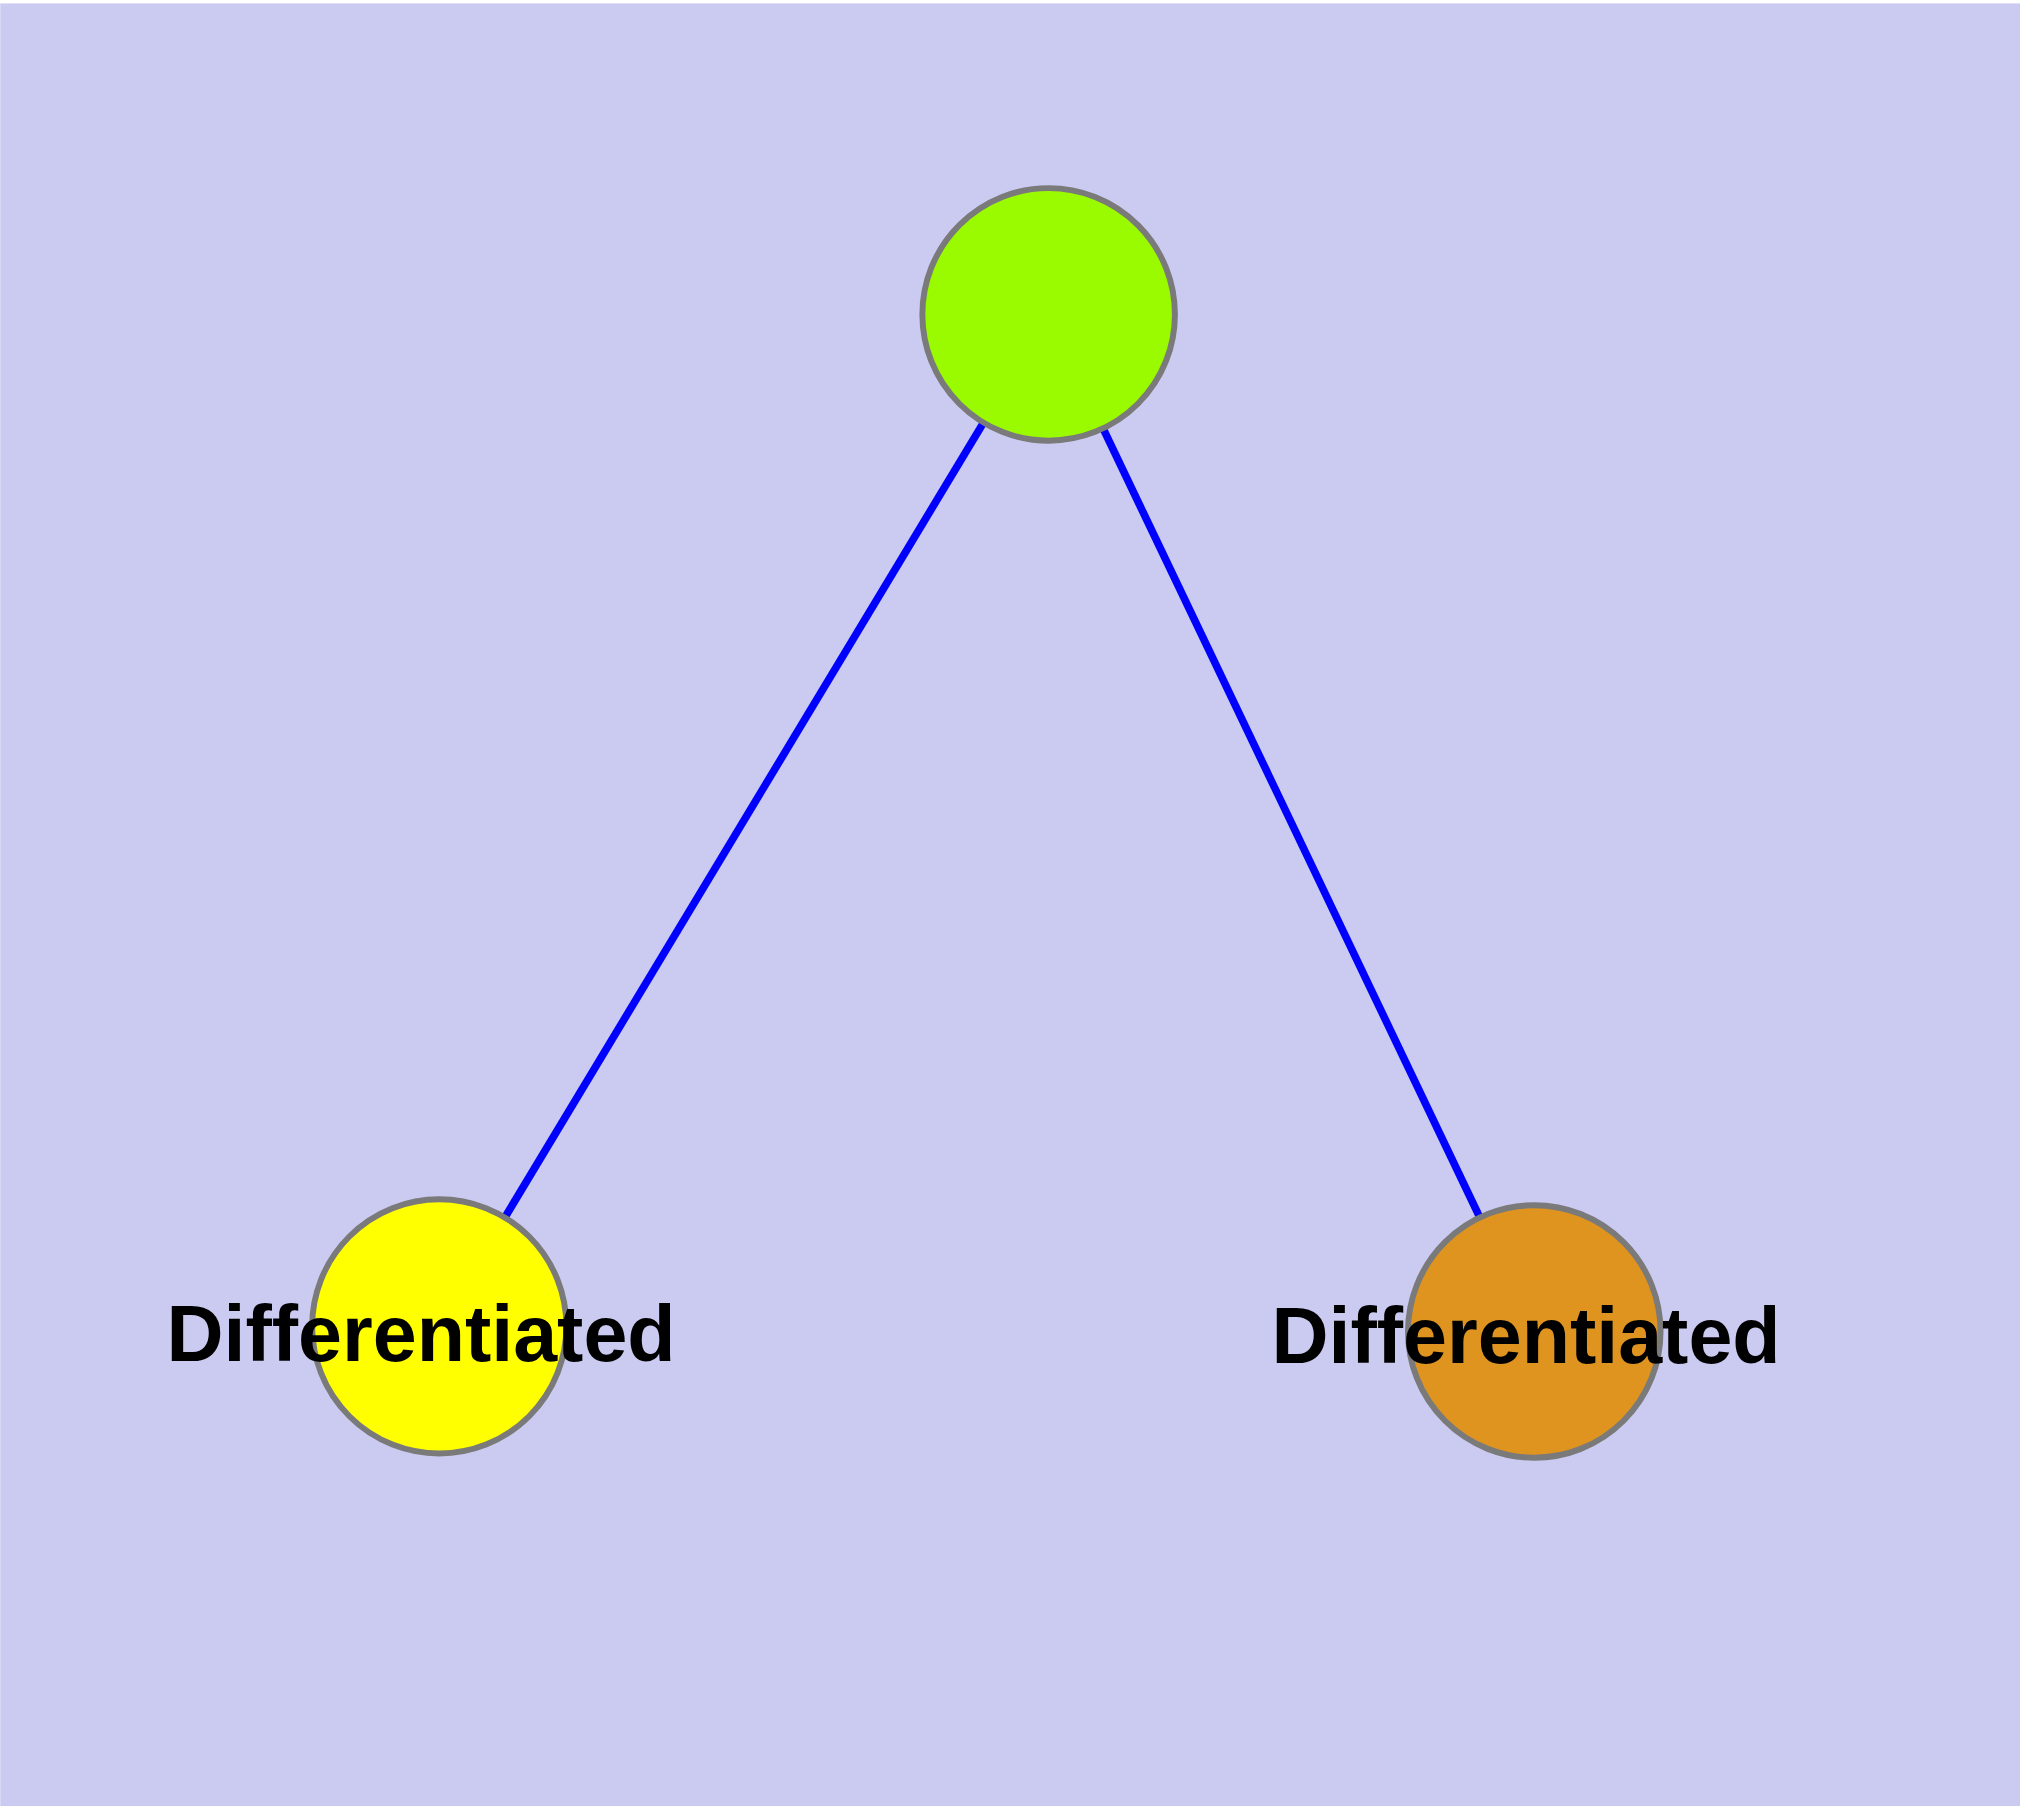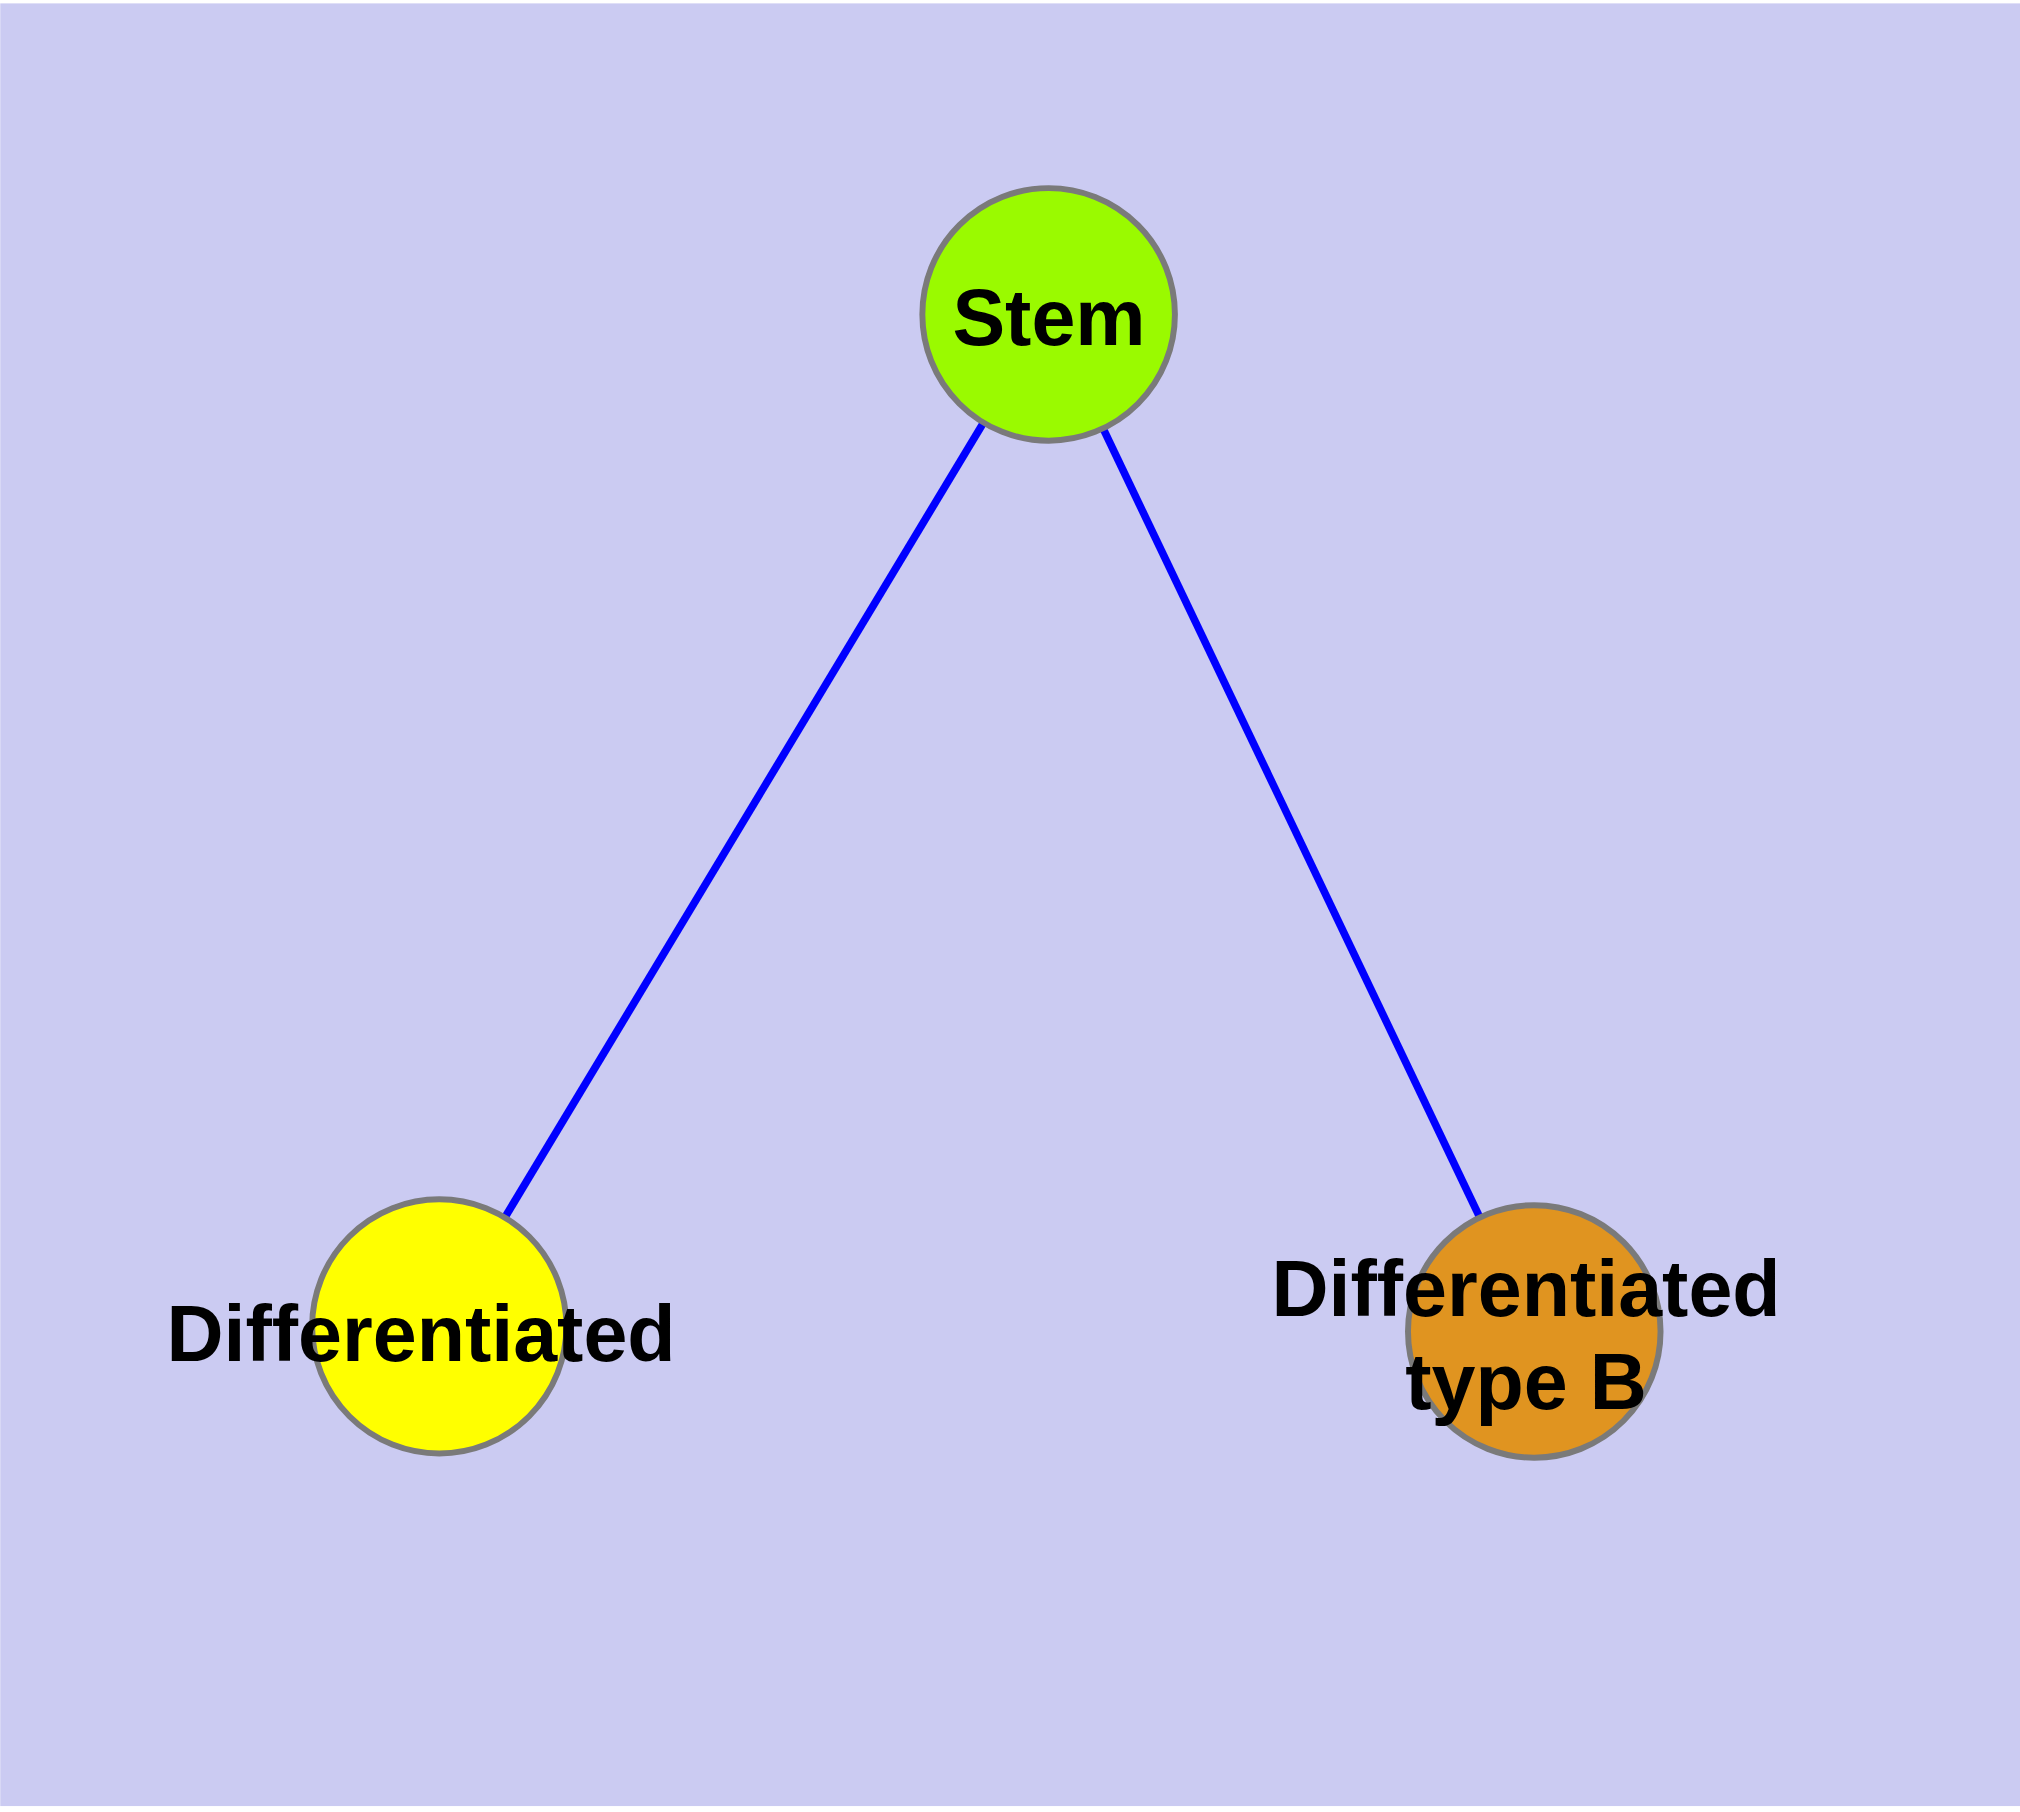--- a/index.html
+++ b/index.html
@@ -49,27 +49,23 @@
     <rect x="0" y="4" width="2384" height="2127" fill="#CBCBF2"></rect>
 
     <line x1="1237" y1="371" x2="518" y2="1565" stroke-width="9" stroke-linecap="butt" stroke="#0000FF"></line>
     <line x1="1237" y1="371" x2="1810" y2="1571" stroke-width="9" stroke-linecap="butt" stroke="#0000FF"></line>
 
     <circle cx="1237" cy="371" r="149" stroke-width="7" fill="#9AFA00" stroke="#7A7A7A"></circle>
     <circle cx="518" cy="1565" r="150" stroke-width="7" fill="#FFFF00" stroke="#7A7A7A"></circle>
     <circle cx="1810" cy="1571" r="149" stroke-width="7" fill="#E09420" stroke="#7A7A7A"></circle>
   </svg>
 
-  <div class="node-label" style="left:1049px; top:317px;">
-    <span>Stem</span>
-  </div>
 
   <div class="node-label" style="left:421px; top:1333px;">
     <span>Differentiated</span>
   </div>
 
   <div class="node-label" style="left:1526px; top:1335px;">
     <span>Differentiated</span>
-    <span>type B</span>
   </div>
 
 </div>
 
 
 </body></html>

